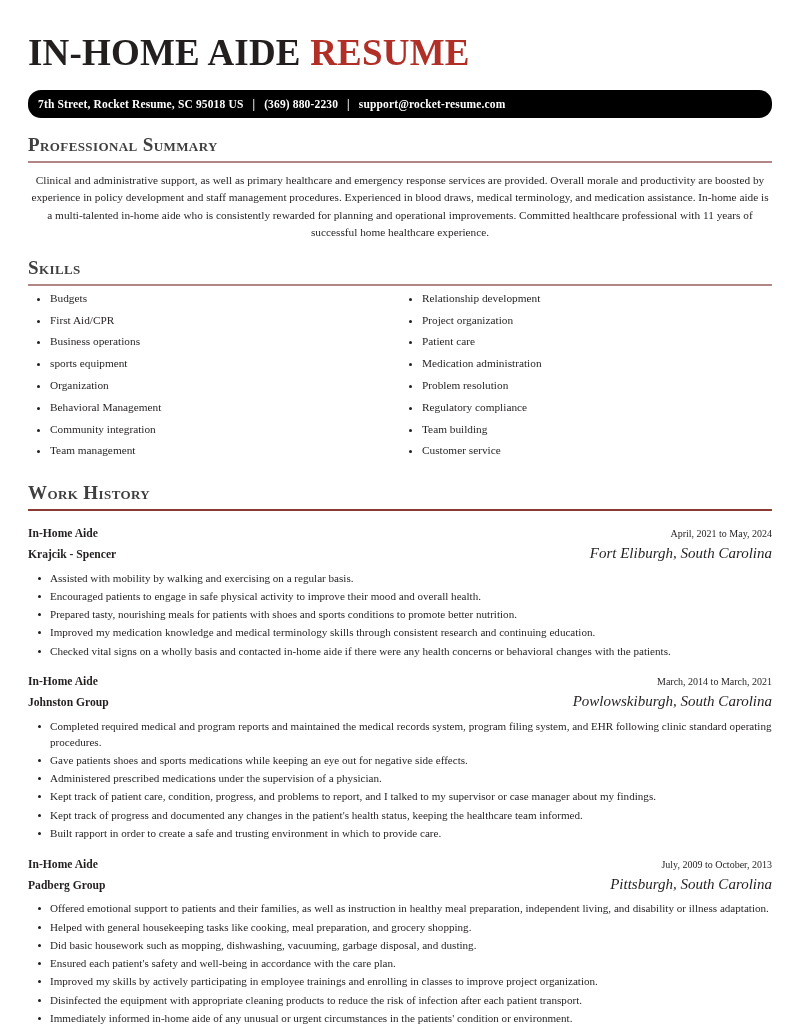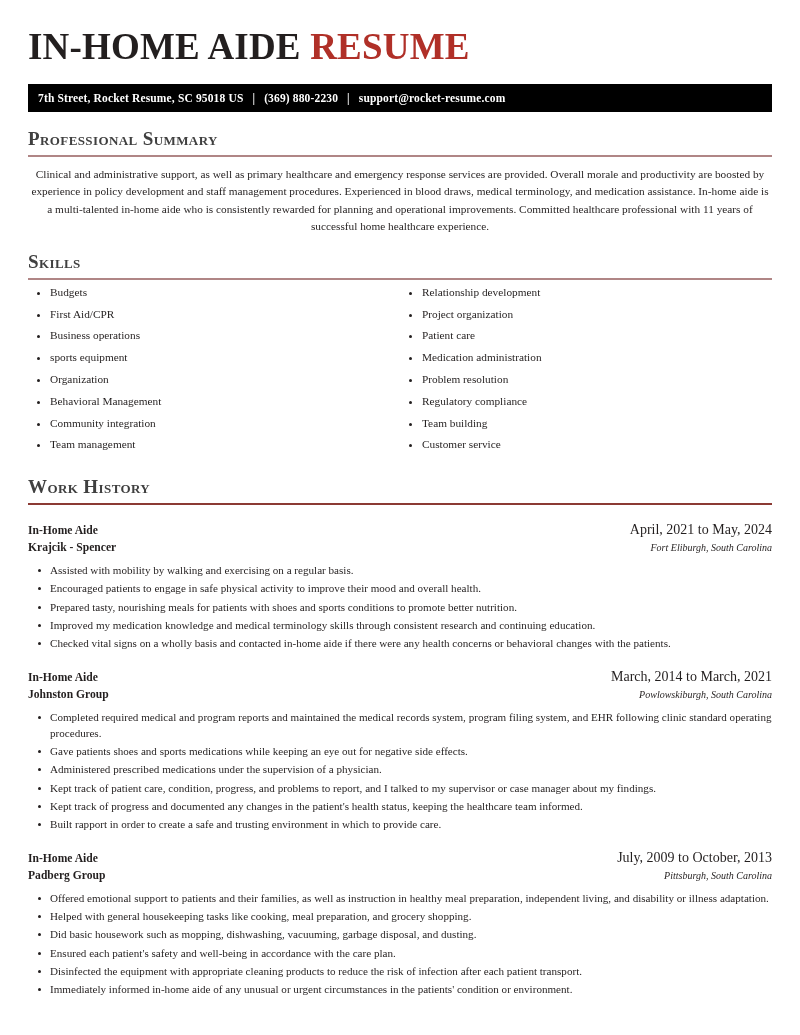--- a/index.html
+++ b/index.html
@@ -9,21 +9,21 @@
     height: 1035px;
     background: #ffffff;
     font-family: "Liberation Serif", "DejaVu Serif", serif;
     color: #231f1f;
     overflow: hidden;
   }
 
   .page {
     width: 800px;
     height: 752px;
-    padding: 0 28px;
+    padding: 6px 28px;
     position: relative;
   }
 
   
   .header-title {
     padding-top: 26px;
     font-size: 37px;
     font-weight: bold;
     letter-spacing: 0.2px;
     line-height: 1.12;
@@ -36,20 +36,21 @@
     margin-top: 17px;
     background: #000000;
     color: #ffffff;
     height: 28px;
     display: flex;
     align-items: center;
     padding: 0 10px;
     font-size: 11.5px;
     font-weight: bold;
     letter-spacing: 0.15px;
+    border-radius: 13px;
   }
   .contact-sep {
     display: inline-block;
     padding: 0 9px;
     font-weight: bold;
   }
 
   
   .section { margin-top: 17px; }
   .section-heading {
@@ -112,32 +113,32 @@
     justify-content: space-between;
     align-items: baseline;
     line-height: 1.45;
   }
   .job-title {
     font-size: 11.6px;
     font-weight: bold;
     color: #231f1f;
   }
   .job-dates {
-    font-size: 14px;
+    font-size: 10px;
     color: #231f1f;
     text-align: center;
   }
   .job-company {
     font-size: 11.6px;
     font-weight: bold;
     color: #231f1f;
     text-align: right;
   }
   .job-location {
-    font-size: 10px;
+    font-size: 15px;
     font-style: italic;
     color: #231f1f;
     text-align: right;
   }
   .job-bullets {
     margin-top: 6px;
     list-style: none;
   }
   .job-bullets li {
     position: relative;
@@ -261,19 +262,20 @@
       </div>
       <div class="job-row">
         <span class="job-company">Padberg Group</span>
         <span class="job-location">Pittsburgh, South Carolina</span>
       </div>
       <ul class="job-bullets">
         <li>Offered emotional support to patients and their families, as well as instruction in healthy meal preparation, independent living, and disability or illness adaptation.</li>
         <li>Helped with general housekeeping tasks like cooking, meal preparation, and grocery shopping.</li>
         <li>Did basic housework such as mopping, dishwashing, vacuuming, garbage disposal, and dusting.</li>
         <li>Ensured each patient's safety and well-being in accordance with the care plan.</li>
+        <li>Improved my skills by actively participating in employee trainings and enrolling in classes to improve project organization.</li>
         <li>Disinfected the equipment with appropriate cleaning products to reduce the risk of infection after each patient transport.</li>
         <li>Immediately informed in-home aide of any unusual or urgent circumstances in the patients' condition or environment.</li>
       </ul>
     </div>
   </div>
 
 </div>
 
 </body></html>

